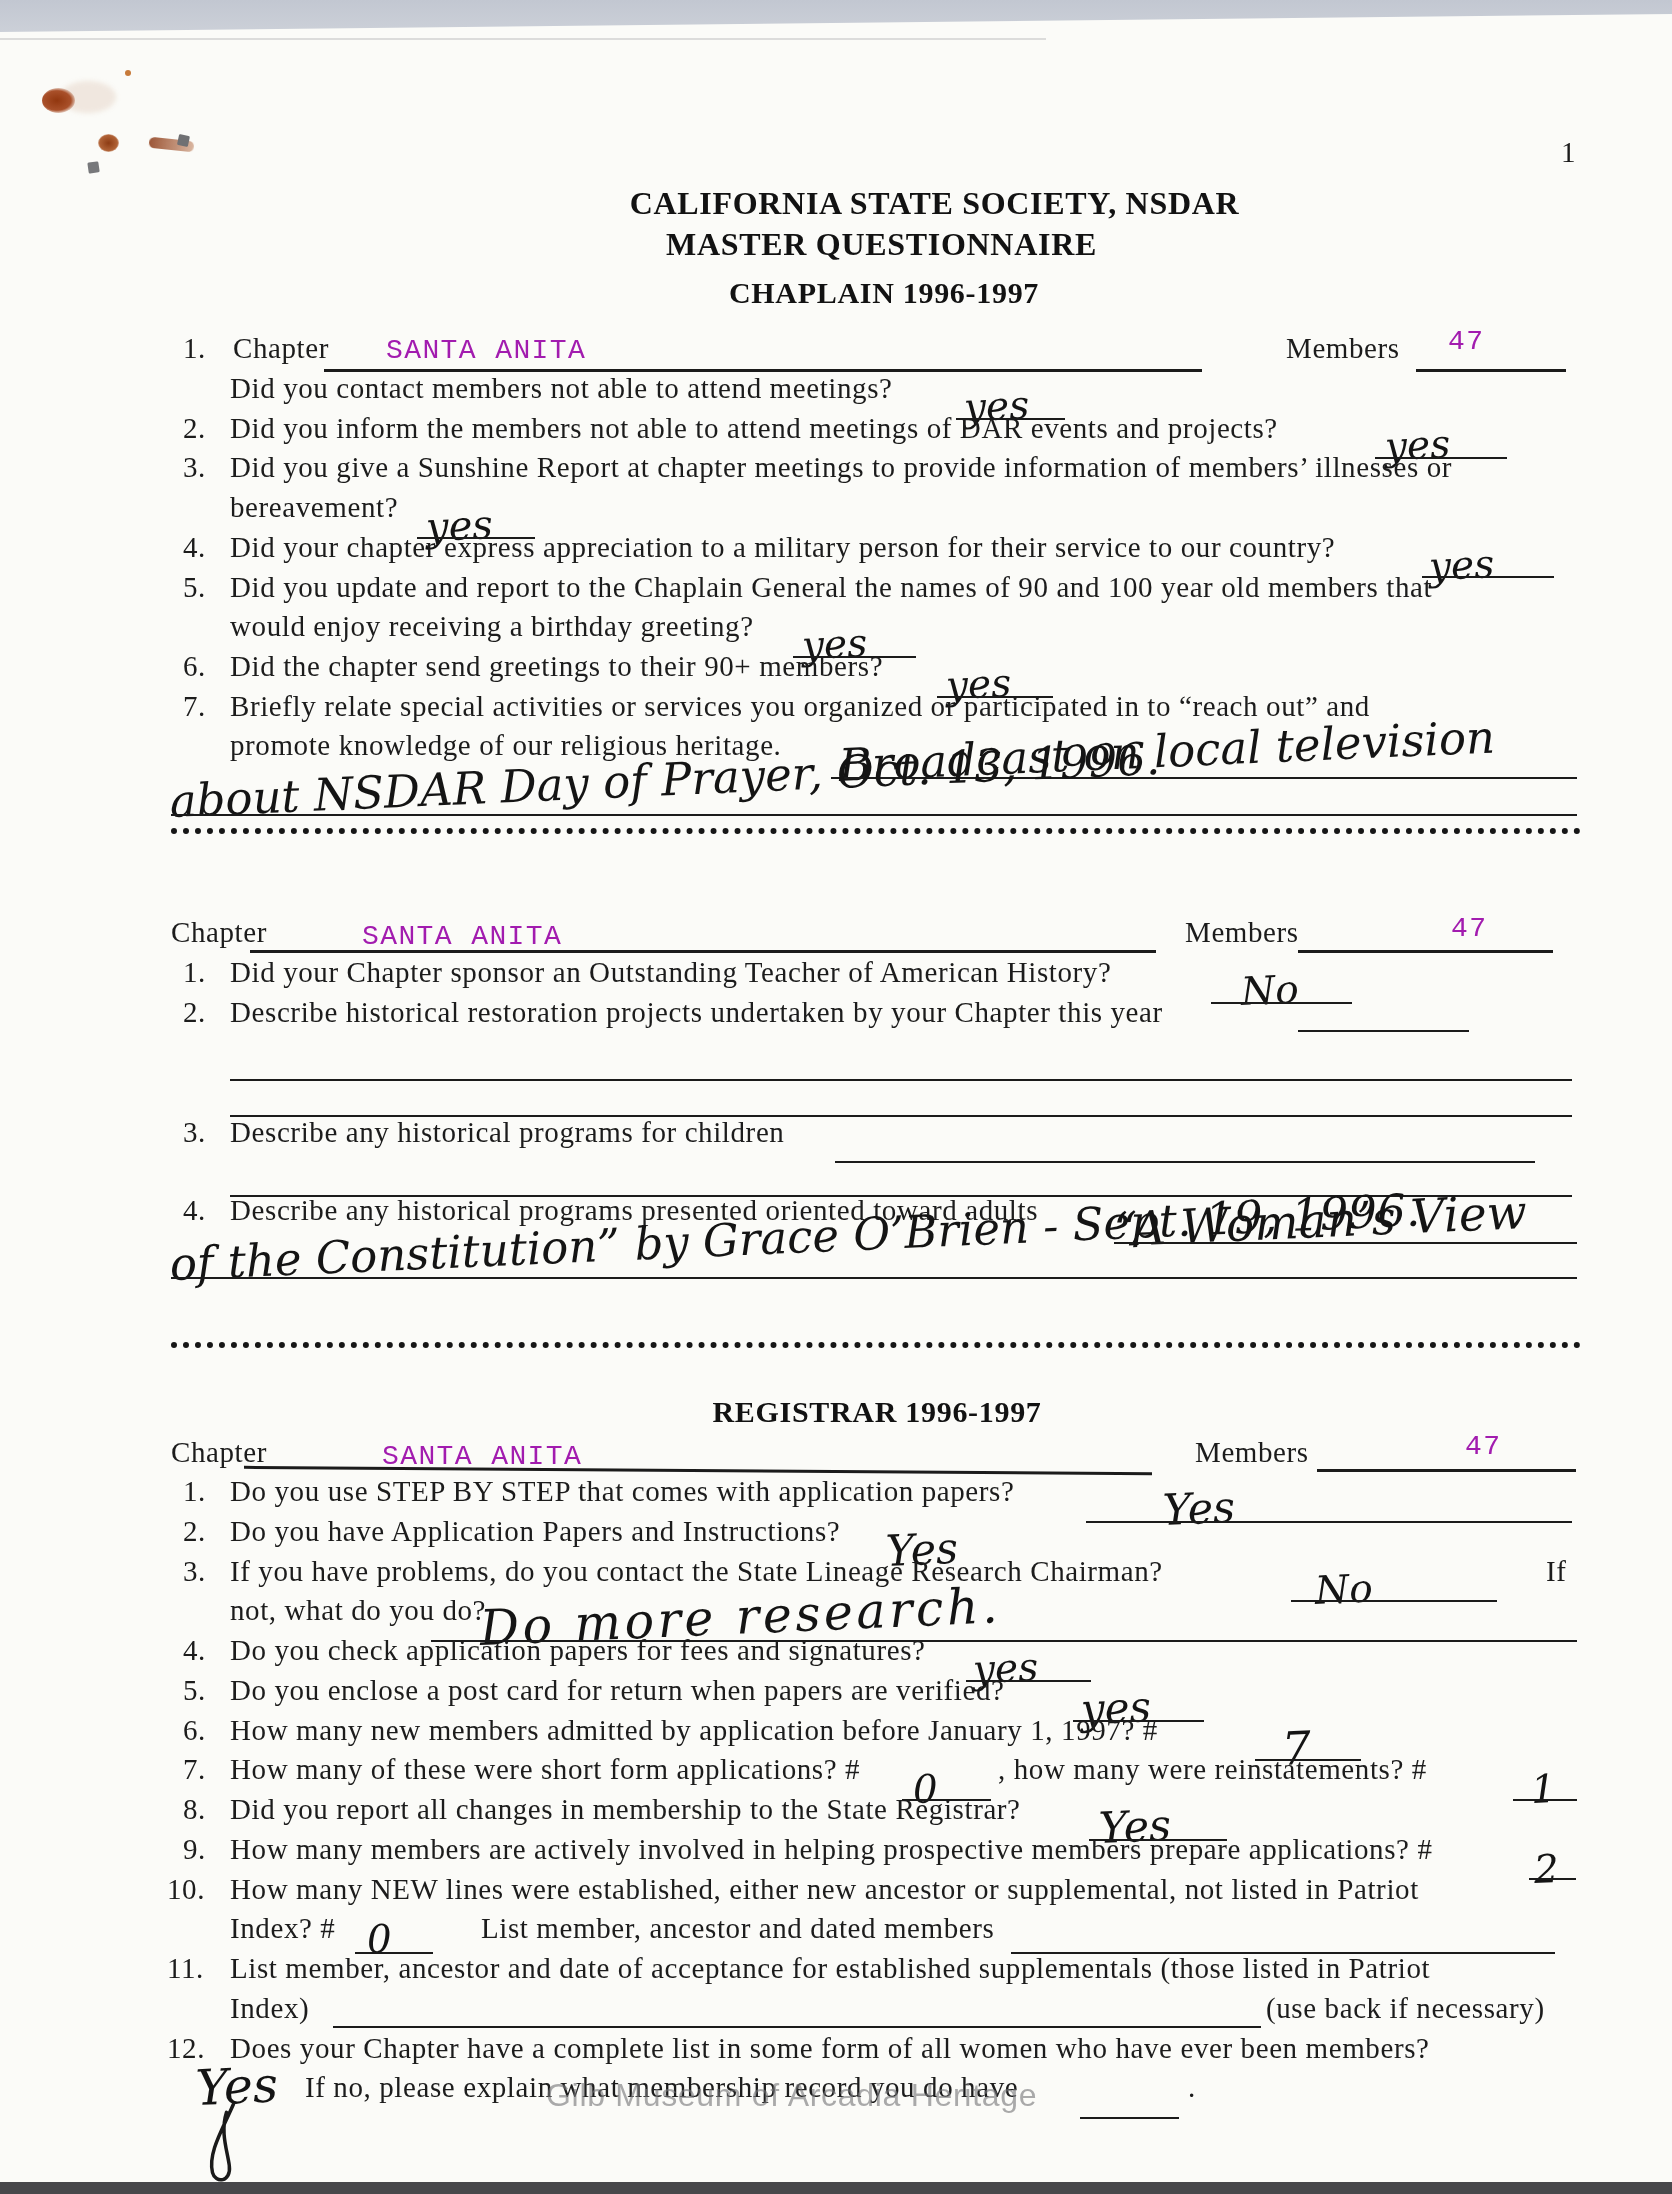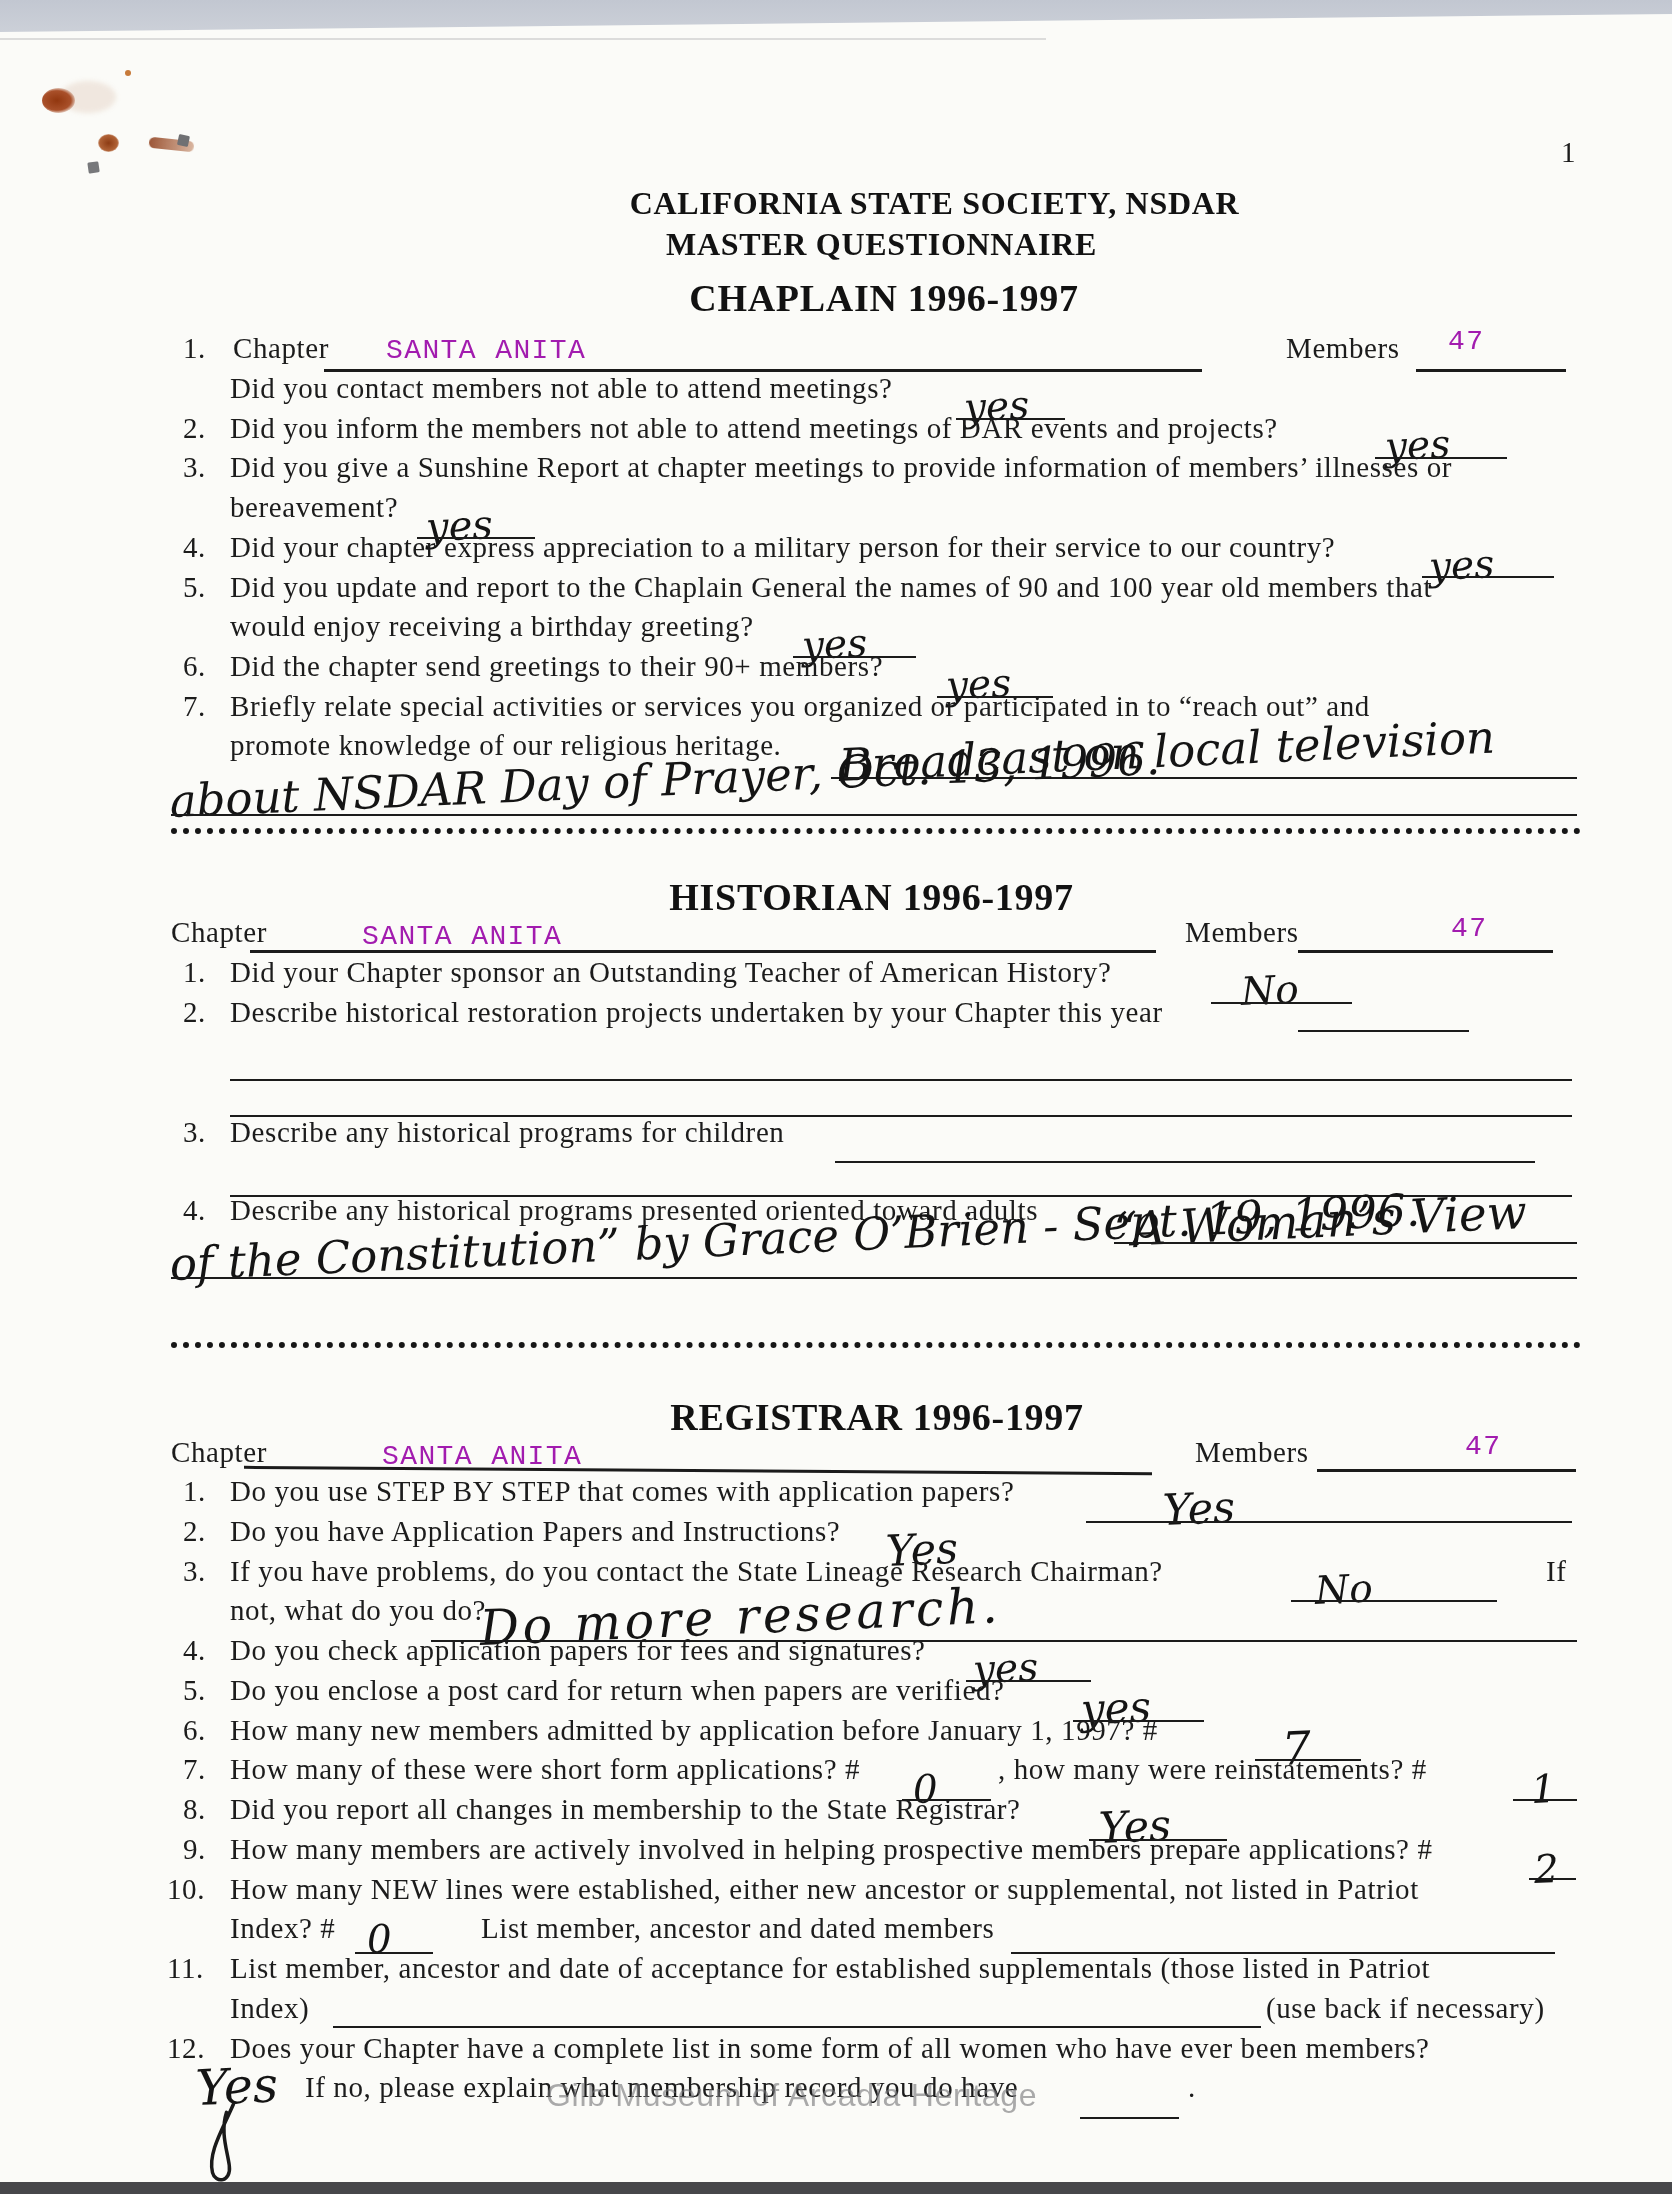--- a/index.html
+++ b/index.html
@@ -13,21 +13,21 @@
   .edge-bottom { position:absolute; left:0; top:2182px; width:1673px; height:12.5px;
           background:#47474a; }
   .scan-streak { position:absolute; left:0; top:38px; width:1046px; height:2.1px;
           background:rgba(110,110,118,.22); }
   .t { position:absolute; white-space:nowrap; font-size:29px; line-height:1.1;
        color:#1c1c1c; letter-spacing:0.6px; }
   .qn { display:inline-block; width:47px; }
   .qn2 { display:inline-block; width:63px; }
   .title { position:absolute; text-align:center; font-weight:bold; font-size:32px;
        color:#121212; letter-spacing:0.7px; white-space:nowrap; }
-  .sect { position:absolute; text-align:center; font-weight:bold; font-size:38px;
+  .sect { position:absolute; text-align:center; font-weight:bold; font-size:30px;
        color:#121212; letter-spacing:0.7px; }
   .mono { position:absolute; white-space:nowrap; font-family:"Liberation Mono", monospace;
        font-size:28px; color:#a21caf; letter-spacing:1.4px; }
   .hw { position:absolute; white-space:nowrap; font-family:"DejaVu Serif", serif;
        font-style:italic; color:#141414; transform:rotate(-2.5deg);
        transform-origin:left bottom; }
   .ul { position:absolute; height:0; border-top:2.8px solid #1b1b1b; }
   .ul.thick { border-top-width:3.5px; }
   .dotted { position:absolute; height:0; border-top:6.3px dotted #161616; }
   .watermark { position:absolute; font-family:"Liberation Sans", sans-serif;
@@ -107,21 +107,20 @@
 
   <div class="t" style="left:183px; top:691px;"><span class="qn">7.</span><span>Briefly relate special activities or services you organized or participated in to “reach out” and</span></div>
   <div class="t" style="left:230px; top:730px;">promote knowledge of our religious heritage.</div>
   <div class="hw" style="left:840px; top:739px; font-size:45px;">Broadcast on local television</div>
   <div class="ul" style="left:831px; top:777px; width:746px;"></div>
   <div class="hw" style="left:171px; top:775px; font-size:45px;">about NSDAR Day of Prayer, Oct. 13, 1996.</div>
   <div class="ul" style="left:171px; top:814px; width:1406px;"></div>
 
   <div class="dotted" style="left:171px; top:828px; width:1410px;"></div>
 
-  <div class="sect" style="left:171px; top:875px; width:1401px;">HISTORIAN 1996-1997</div>
 
   <div class="t" style="left:171px; top:917px;">Chapter</div>
   <div class="mono" style="left:362px; top:921px;">SANTA ANITA</div>
   <div class="ul thick" style="left:250px; top:950px; width:906px;"></div>
   <div class="t" style="left:1185px; top:917px;">Members</div>
   <div class="mono" style="left:1451px; top:913px;">47</div>
   <div class="ul thick" style="left:1298px; top:950px; width:255px;"></div>
 
   <div class="t" style="left:183px; top:957px;"><span class="qn">1.</span><span>Did your Chapter sponsor an Outstanding Teacher of American History?</span></div>
   <div class="hw" style="left:1242px; top:969px; font-size:39px;">No</div>

